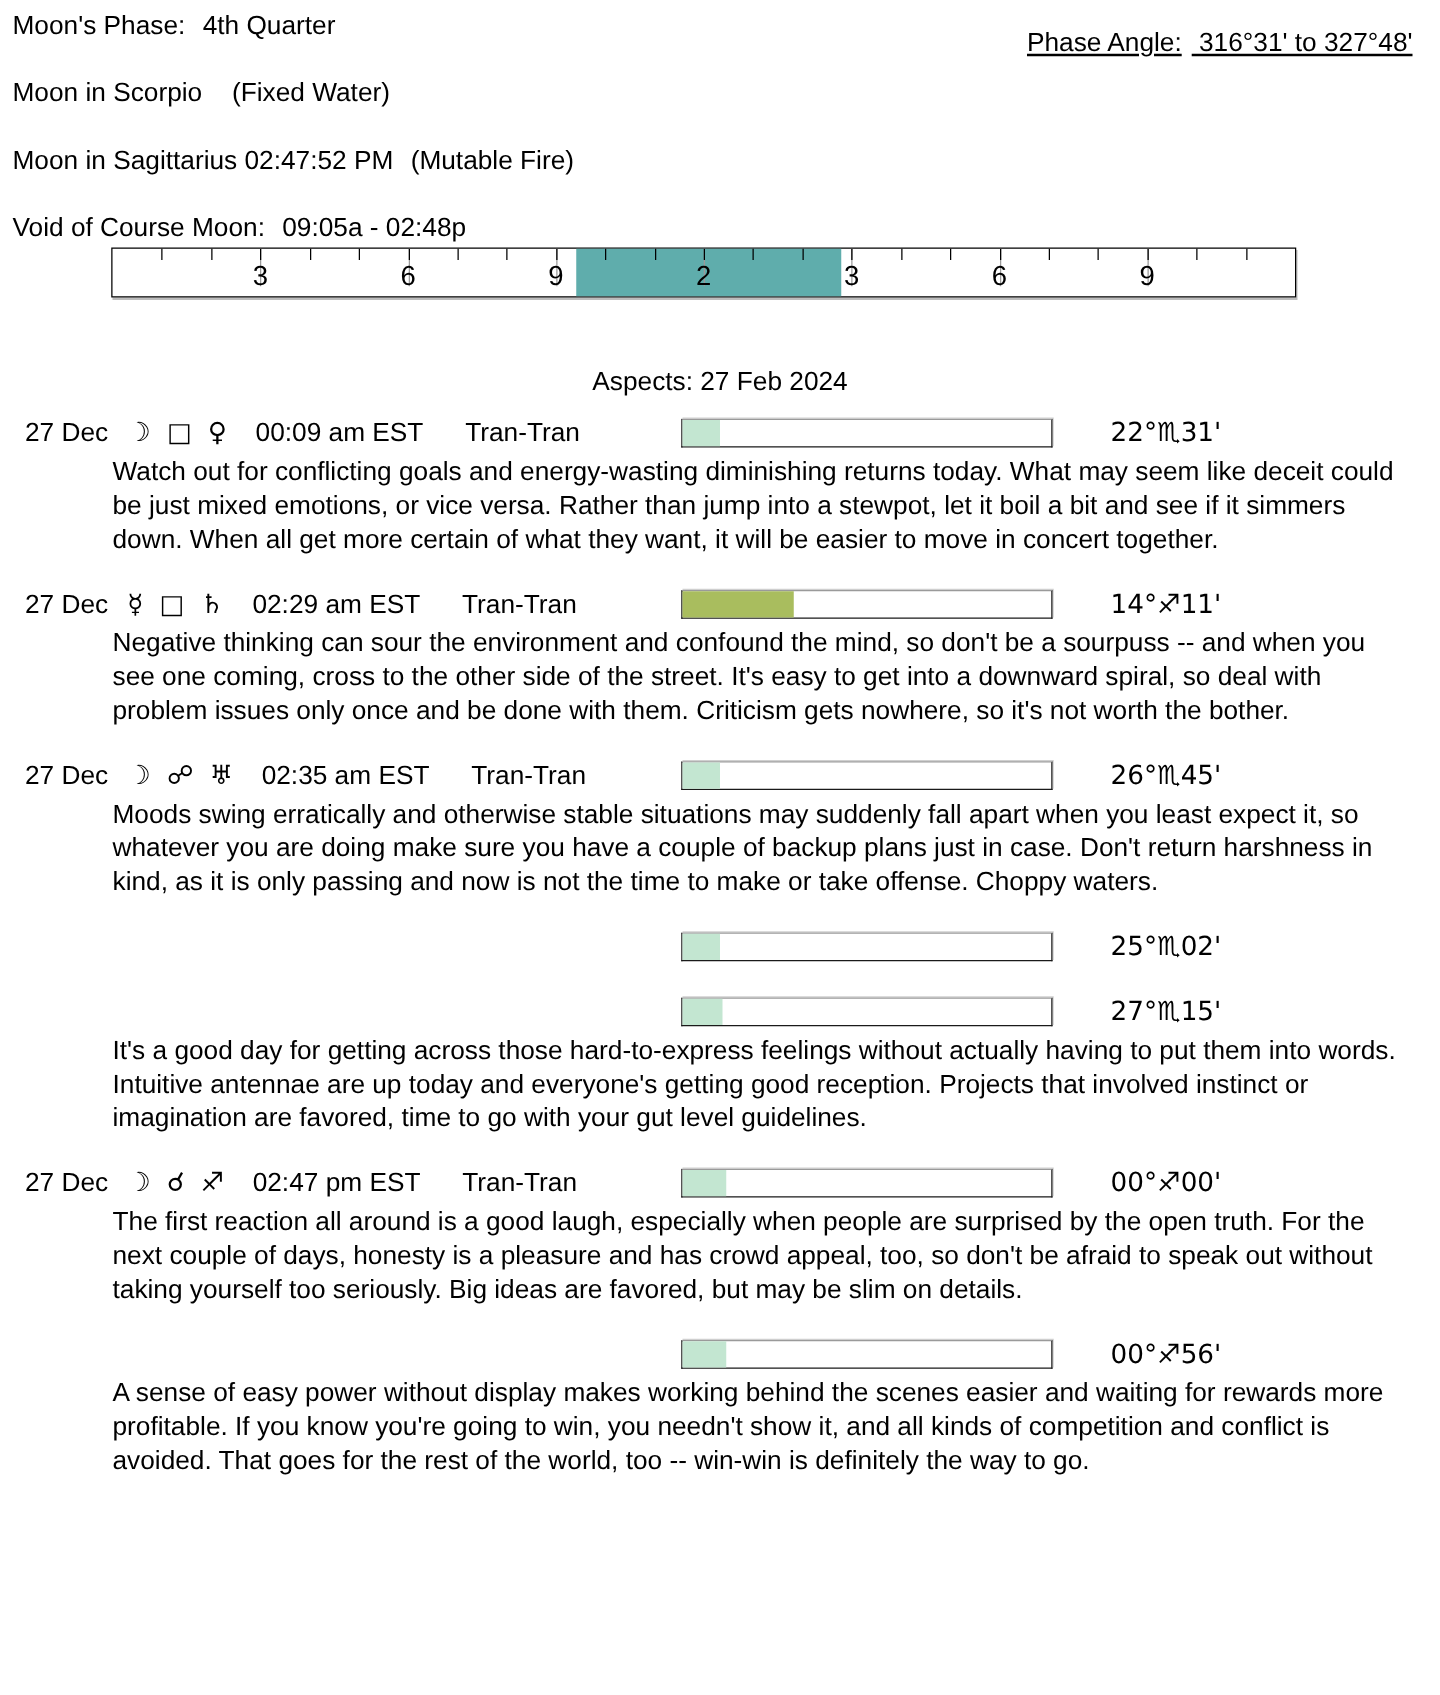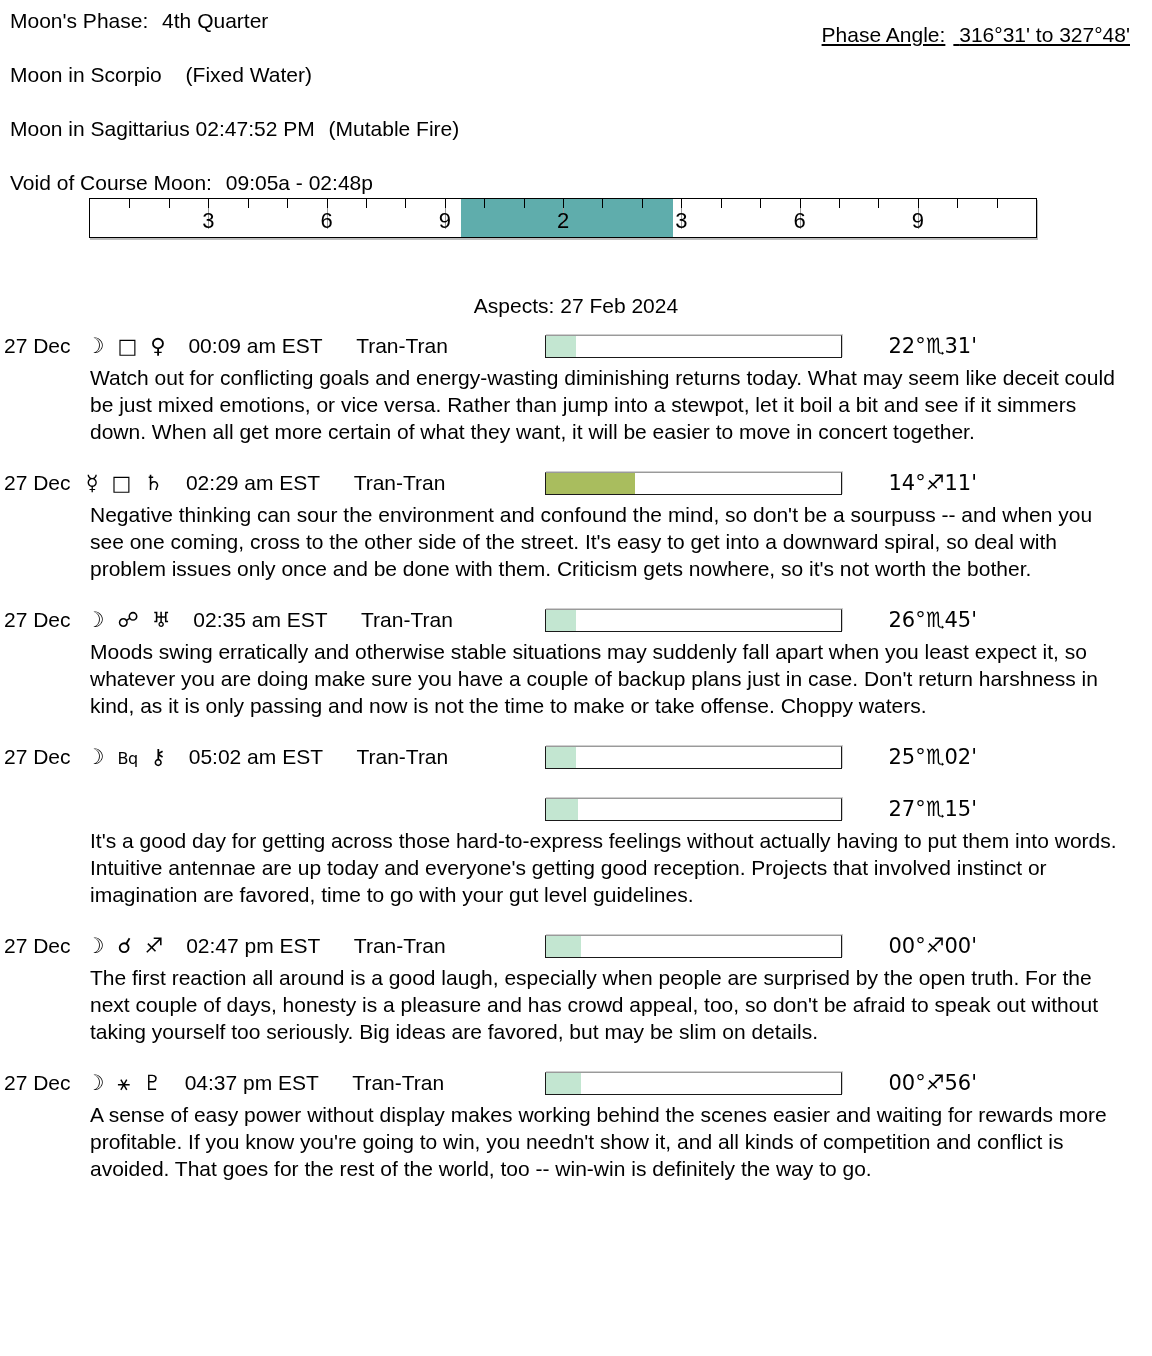--- a/index.html
+++ b/index.html
@@ -25,21 +25,21 @@
   .ruler .tick-long{position:absolute;top:0;width:1px;height:30px;background:#9a9a9a;}
   .ruler .tick-label{
     position:absolute;top:9px;transform:translateX(-50%);
     font-size:22px;font-weight:400;
   }
 
   .aspects-title{ text-align:center;font-size:21px;margin-top:56px;margin-bottom:16px; }
 
   .aspect-block{margin-bottom:26px;}
   .aspect-row{position:relative;height:26px;margin-bottom:4px;font-size:21px;white-space:nowrap;}
-  .a-left{position:absolute;left:4px;top:0;line-height:24px;}
+  .a-left{position:absolute;left:20px;top:0;line-height:24px;}
   .a-date{display:inline-block;min-width:76px;}
   .glyph{font-family:"DejaVu Sans",sans-serif;font-size:21px;margin-right:7px;}
   .txt-asp{font-size:16px;letter-spacing:-0.5px;}
   .a-time{margin-left:10px;}
   .a-kind{margin-left:28px;}
   .a-bar{
     position:absolute;left:545px;top:1px;width:295px;height:21px;background:#fff;
     border:1px solid #1a1a1a;border-top-color:#9a9a9a;box-shadow:1px -1px 0 #cfcfcf;
   }
   .a-fill{height:100%;}
@@ -170,28 +170,20 @@
       <span class="a-bar">
         <span class="a-fill" style="display: block; width: 10%; background: rgb(195, 230, 209);"></span>
       </span>
       <span class="a-degree">26°♏45'</span>
     </div>
     <div class="a-text">Moods swing erratically and otherwise stable situations may suddenly fall apart when you least expect it, so whatever you are doing make sure you have a couple of backup plans just in case. Don't return harshness in kind, as it is only passing and now is not the time to make or take offense. Choppy waters.</div>
   </div>
 
   <div class="aspect-block">
     <div class="aspect-row">
-      <span class="a-left">
-        <span class="a-date">27 Dec</span>
-        <span class="glyph">☽</span>
-        <span class="glyph txt-asp">Bq</span>
-        <span class="glyph">⚷</span>
-        <span class="a-time">05:02 am EST</span>
-        <span class="a-kind">Tran-Tran</span>
-      </span>
       <span class="a-bar">
         <span class="a-fill" style="display: block; width: 10%; background: rgb(195, 230, 209);"></span>
       </span>
       <span class="a-degree">25°♏02'</span>
     </div>
 
   </div>
 
   <div class="aspect-block">
     <div class="aspect-row">
@@ -216,28 +208,20 @@
       <span class="a-bar">
         <span class="a-fill" style="display: block; width: 12%; background: rgb(195, 230, 209);"></span>
       </span>
       <span class="a-degree">00°♐00'</span>
     </div>
     <div class="a-text">The first reaction all around is a good laugh, especially when people are surprised by the open truth. For the next couple of days, honesty is a pleasure and has crowd appeal, too, so don't be afraid to speak out without taking yourself too seriously. Big ideas are favored, but may be slim on details.</div>
   </div>
 
   <div class="aspect-block">
     <div class="aspect-row">
-      <span class="a-left">
-        <span class="a-date">27 Dec</span>
-        <span class="glyph">☽</span>
-        <span class="glyph">⚹</span>
-        <span class="glyph">♇</span>
-        <span class="a-time">04:37 pm EST</span>
-        <span class="a-kind">Tran-Tran</span>
-      </span>
       <span class="a-bar">
         <span class="a-fill" style="display: block; width: 12%; background: rgb(195, 230, 209);"></span>
       </span>
       <span class="a-degree">00°♐56'</span>
     </div>
     <div class="a-text">A sense of easy power without display makes working behind the scenes easier and waiting for rewards more profitable. If you know you're going to win, you needn't show it, and all kinds of competition and conflict is avoided. That goes for the rest of the world, too -- win-win is definitely the way to go.</div>
   </div>
 </div>
 
 </body></html>

